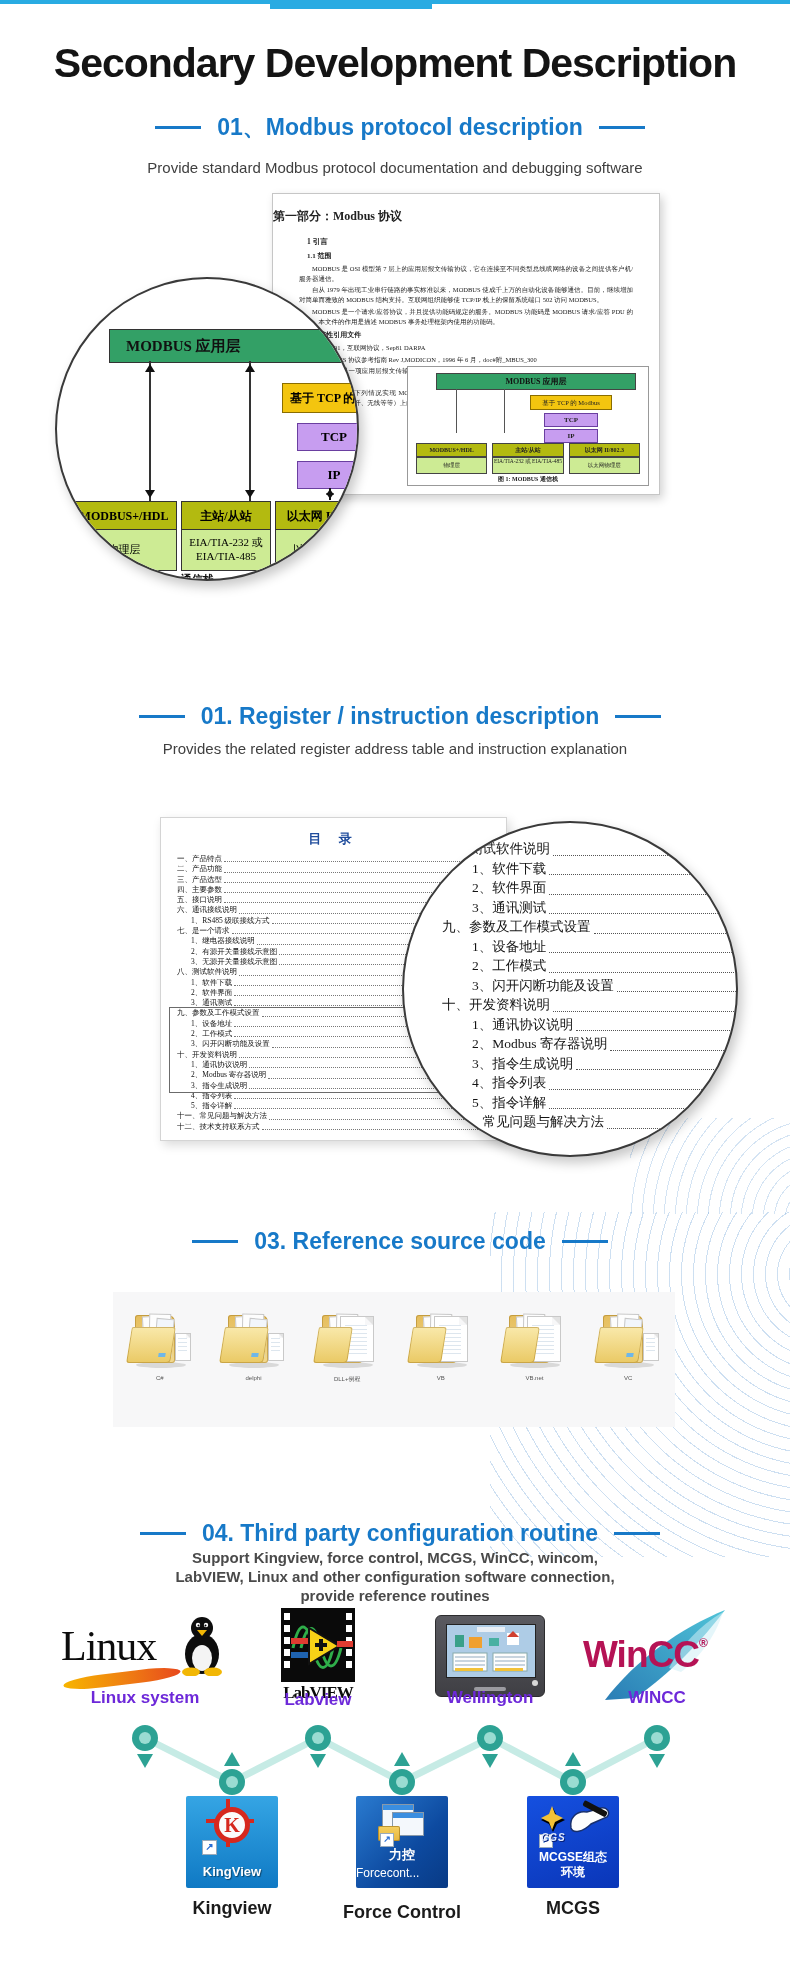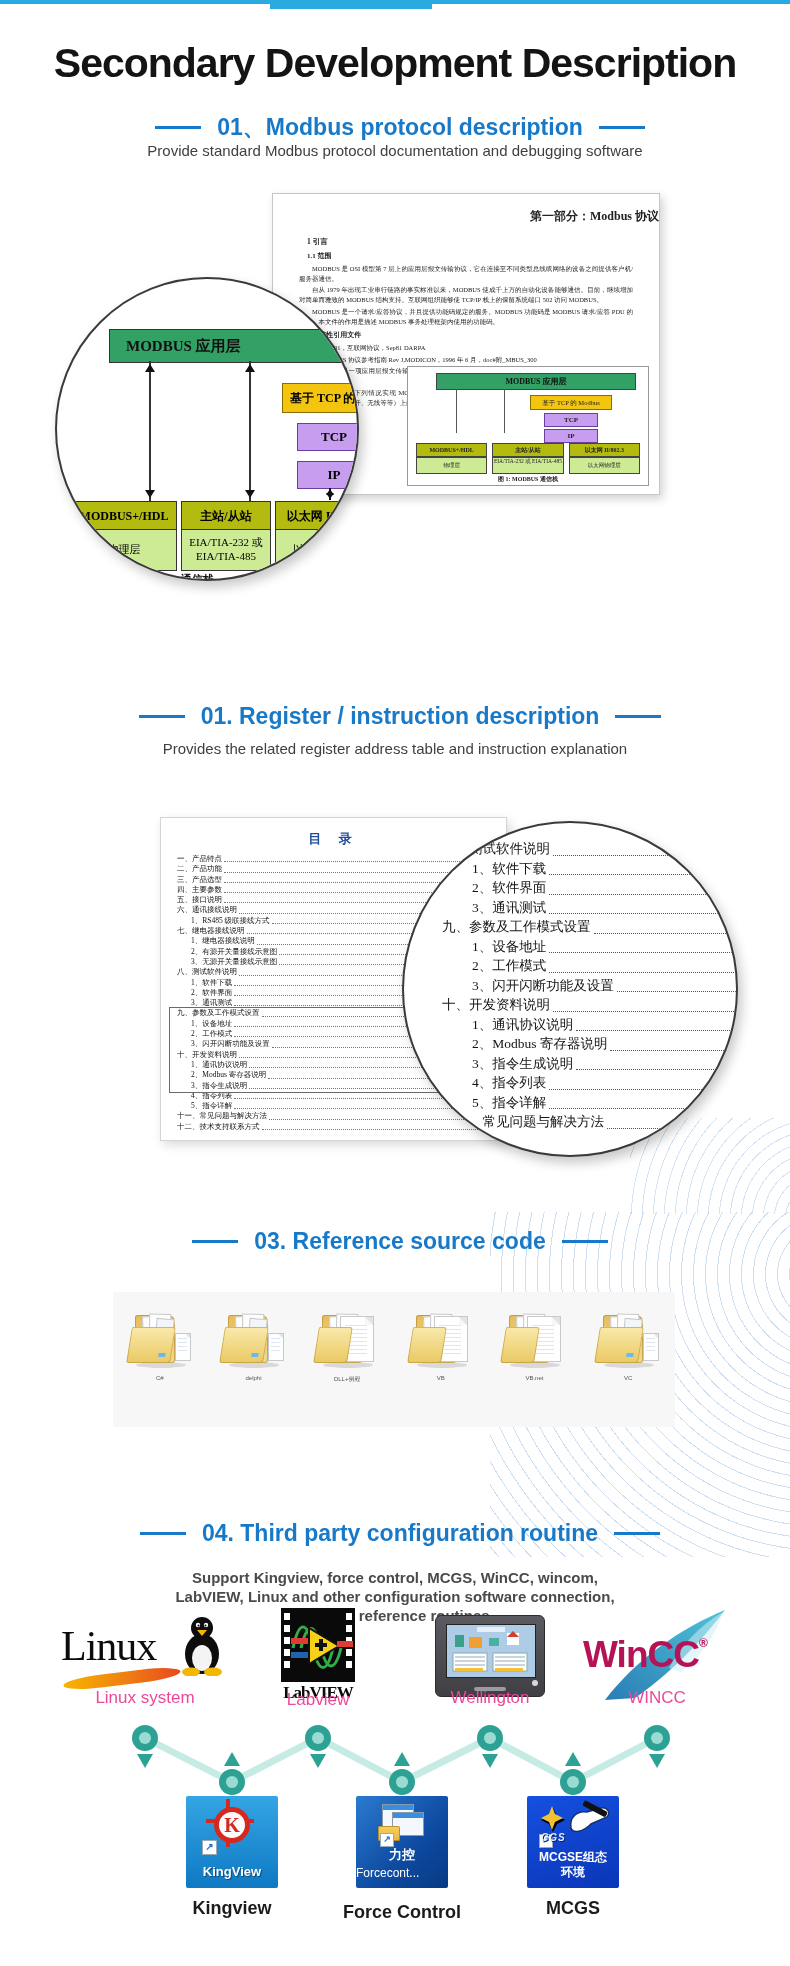--- a/index.html
+++ b/index.html
@@ -18,21 +18,21 @@
   .sec-head{position:absolute;left:8px;width:784px;display:flex;align-items:center;justify-content:center;gap:16px;}
   .sec-head .dash{width:46px;height:3px;background:#1779c8;}
   .sec-head .txt{font-size:23px;font-weight:bold;color:#1779c8;white-space:nowrap;}
   .sec-sub{position:absolute;left:0;width:790px;text-align:center;font-size:15px;color:#3f3f3f;font-weight:500;}
 
   
   #g1{position:absolute;top:185px;left:0;width:790px;height:445px;}
   .page1{position:absolute;left:272px;top:8px;width:386px;height:300px;background:#fff;
          border:1px solid #c6c6c6;box-shadow:3px 4px 9px rgba(0,0,0,.18);overflow:hidden;
          font-family:"Liberation Serif",serif;color:#222;}
-  .page1 .ptitle{margin-top:14px;text-align:right;font-size:12px;font-weight:bold;}
+  .page1 .ptitle{margin-top:14px;text-align:left;font-size:12px;font-weight:bold;}
   .page1 .body{padding:6px 26px 0 26px;font-size:6.5px;line-height:1.5;text-align:justify;}
   .page1 .hh{font-weight:bold;font-size:7.5px;margin-top:5px;margin-left:8px;}
   .page1 .hh2{font-weight:bold;font-size:7px;margin-top:4px;padding-left:8px;}
   .page1 p{margin:2px 0;text-indent:13px;}
   
   .mini{position:absolute;right:10px;bottom:8px;width:240px;height:118px;border:1px solid #999;background:#fff;}
   .mini .bar{position:absolute;left:28px;right:12px;top:6px;height:15px;background:#33a066;border:1px solid #444;
              text-align:center;font-size:8px;font-weight:bold;line-height:15px;color:#111;}
   .mini .vl{position:absolute;width:0;border-left:1px solid #555;top:22px;height:44px;}
   .mini .ybx{position:absolute;right:36px;top:28px;width:80px;height:13px;background:#f3c50f;border:1px solid #8a6d00;
@@ -116,23 +116,23 @@
   .kfull .f-doc::after{border-width:0 4px 4px 0;}
   .kfull .f-doc::before{left:2px;top:4px;width:9px;height:16px;}
   .f-front{position:absolute;left:1px;bottom:5px;width:44px;height:36px;border-radius:2px 3px 4px 3px;z-index:4;
            background:linear-gradient(180deg,#f9e9ab,#eac964);box-shadow:inset 0 0 0 1px rgba(170,130,40,.5);
            transform:skewX(-9deg);}
   .kdoc .f-front{width:34px;}
   .kfull .f-front::after{content:"";position:absolute;right:6px;bottom:6px;width:7px;height:4px;background:#6fb7e8;}
   .f-label{margin-top:7px;font-size:6px;color:#555;text-align:center;white-space:nowrap;}
 
   
-  .sub4{position:absolute;left:0;width:790px;text-align:center;font-size:15px;font-weight:bold;color:#4a4a4a;line-height:19px;margin-top:20px;}
+  .sub4{position:absolute;left:0;width:790px;text-align:center;font-size:15px;font-weight:bold;color:#4a4a4a;line-height:19px;}
   .pslot{position:absolute;width:170px;display:flex;justify-content:center;align-items:center;}
-  .plabel{position:absolute;width:170px;text-align:center;font-size:17px;font-weight:400;color:#ec4899;}
+  .plabel{position:absolute;width:170px;text-align:center;font-size:17px;font-weight:700;color:#6d28d9;}
   .plabel2{position:absolute;width:170px;text-align:center;font-size:18px;font-weight:bold;color:#1b1b1b;}
 
   
   .linux-wrap{position:relative;width:168px;height:92px;}
   .linux-txt{position:absolute;left:0;top:12px;font-family:"Liberation Serif",serif;font-weight:normal;
              font-size:42px;color:#0c0c0c;letter-spacing:-1px;}
   .linux-swoosh{position:absolute;left:2px;top:62px;width:118px;height:13px;border-radius:60%/90%;
                 background:linear-gradient(90deg,#f7b500,#ef7d12 55%,#e8491d);transform:rotate(-7deg);}
   
   .lv-wrap{position:relative;width:90px;height:96px;display:flex;flex-direction:column;align-items:center;}
@@ -184,21 +184,21 @@
   <div class="topline"></div>
   <div class="topseg"></div>
 
   <div class="h1">Secondary Development Description</div>
 
   <div class="sec-head" style="top:112px;">
     <span class="dash"></span>
     <span class="txt">01、Modbus protocol description</span>
     <span class="dash"></span>
   </div>
-  <div class="sec-sub" style="top:142px;">Provide standard Modbus protocol documentation and debugging software</div>
+  <div class="sec-sub" style="top:159px;">Provide standard Modbus protocol documentation and debugging software</div>
 
   <div id="g1">
     <div class="page1">
       <div class="ptitle">第一部分：Modbus 协议</div>
       <div class="body">
         <div class="hh">1  引言</div>
         <div class="hh2">1.1  范围</div>
         <p>MODBUS 是 OSI 模型第 7 层上的应用层报文传输协议，它在连接至不同类型总线或网络的设备之间提供客户机/服务器通信。</p>
         <p>自从 1979 年出现工业串行链路的事实标准以来，MODBUS 使成千上万的自动化设备能够通信。目前，继续增加对简单而雅致的 MODBUS 结构支持。互联网组织能够使 TCP/IP 栈上的保留系统端口 502 访问 MODBUS。</p>
         <p>MODBUS 是一个请求/应答协议，并且提供功能码规定的服务。MODBUS 功能码是 MODBUS 请求/应答 PDU 的元素。本文件的作用是描述 MODBUS 事务处理框架内使用的功能码。</p>
@@ -305,21 +305,21 @@
             <span class="pg"></span>
           </div>
 
           <div class="toc-row k1">
             <span>1、RS485 级联接线方式</span>
             <span class="lead"></span>
             <span class="pg"></span>
           </div>
 
           <div class="toc-row k0">
-            <span>七、继电器接线说明</span>
+            <span>七、是一个请求</span>
             <span class="lead"></span>
             <span class="pg"></span>
           </div>
 
           <div class="toc-row k1">
             <span>1、继电器接线说明</span>
             <span class="lead"></span>
             <span class="pg"></span>
           </div>
 

